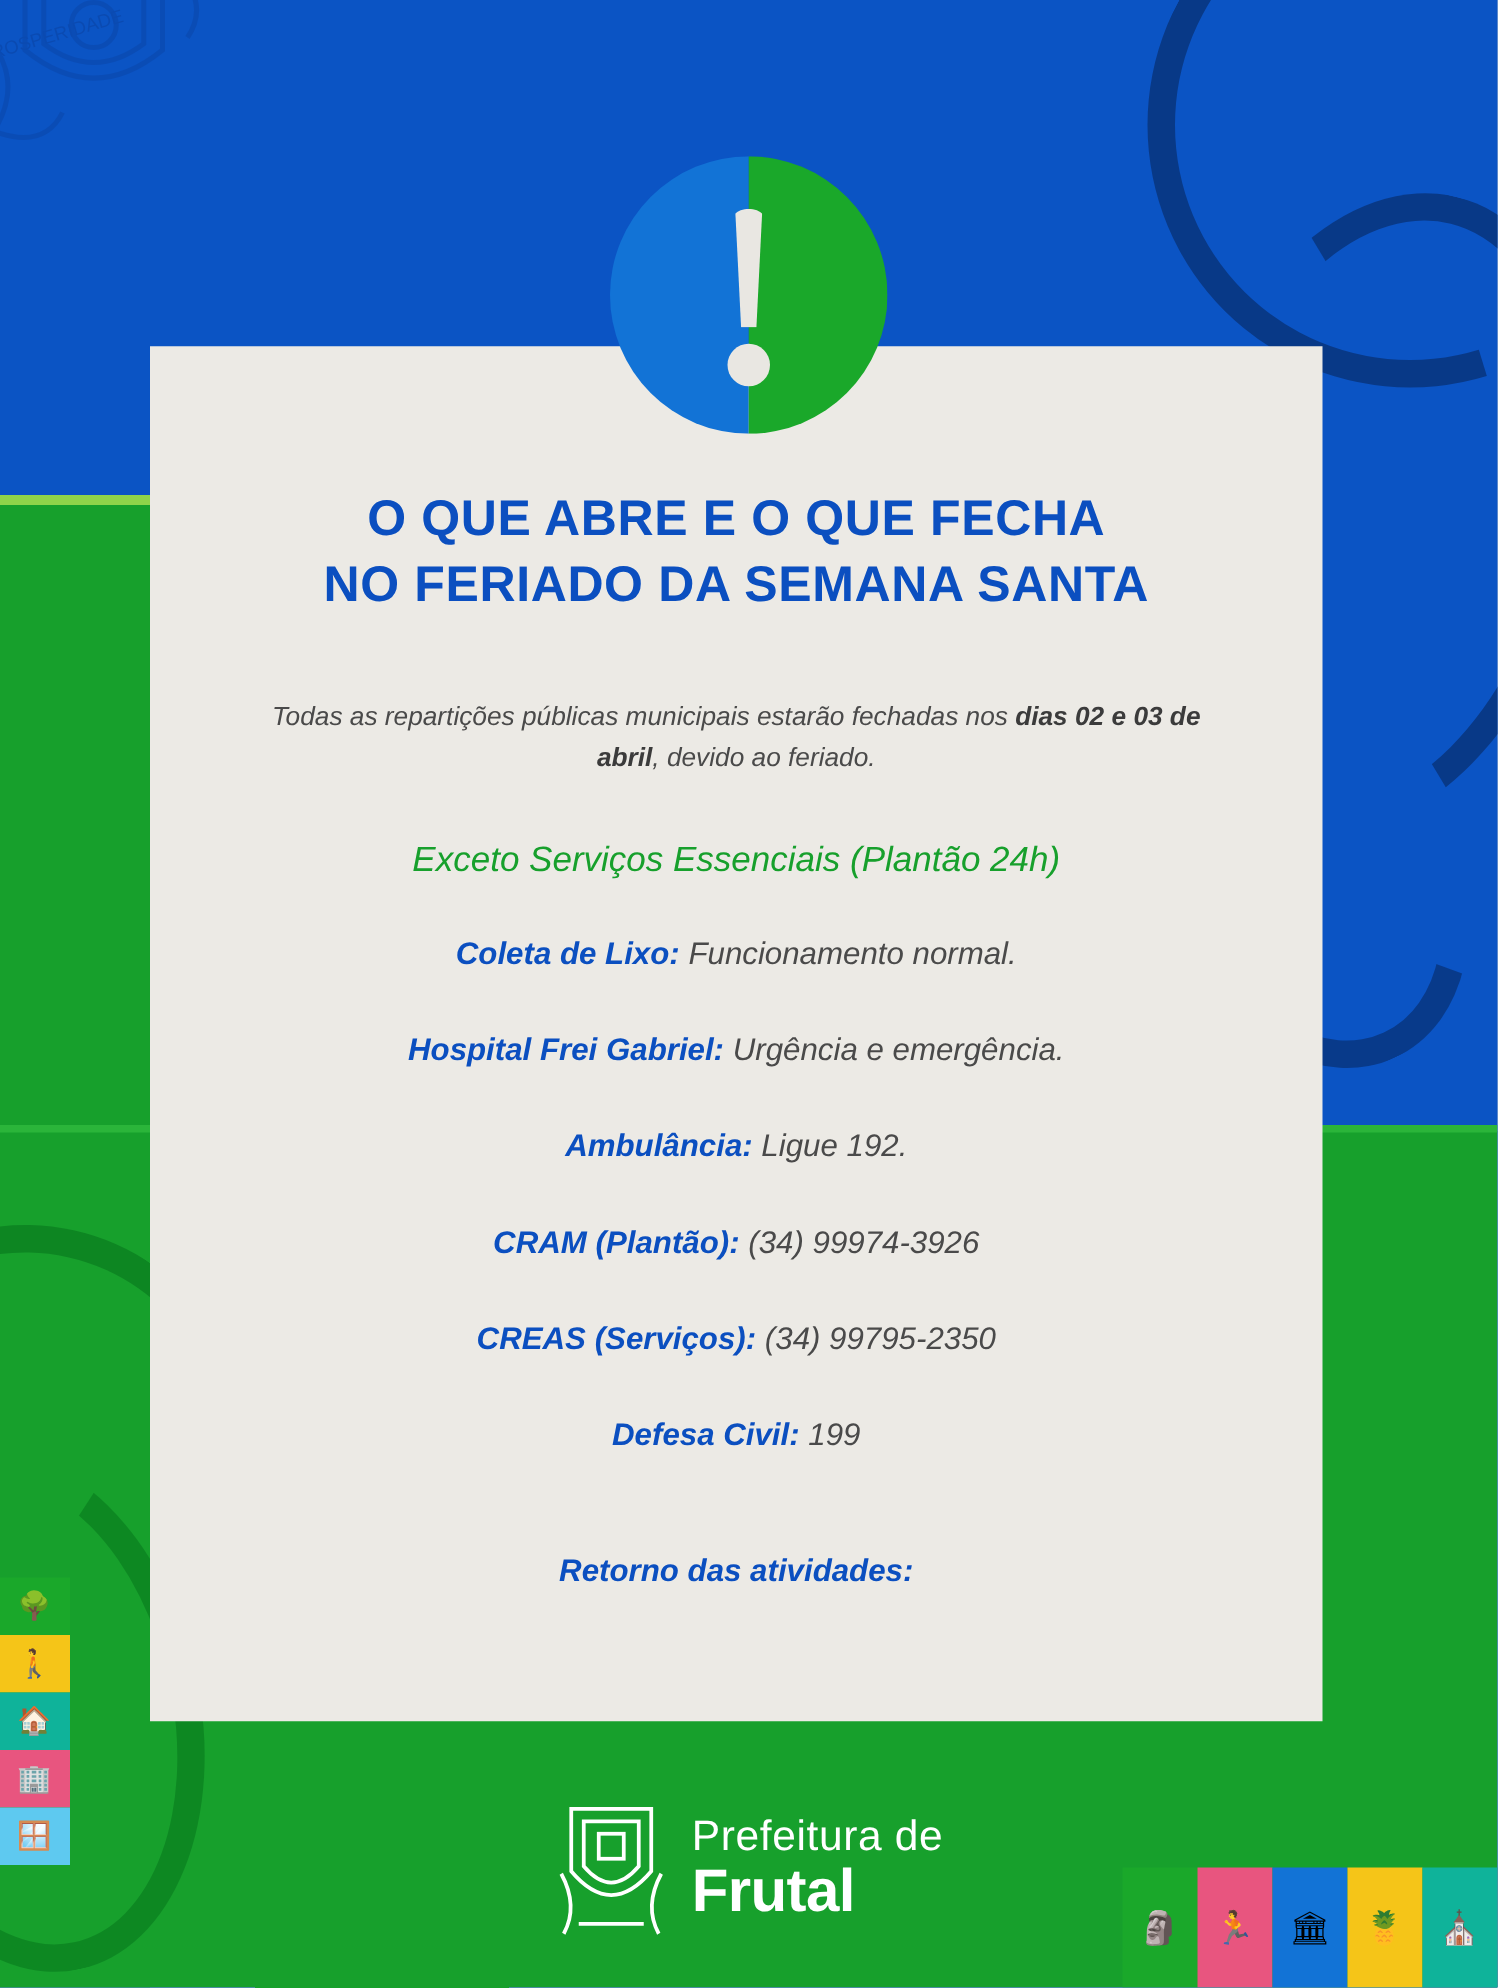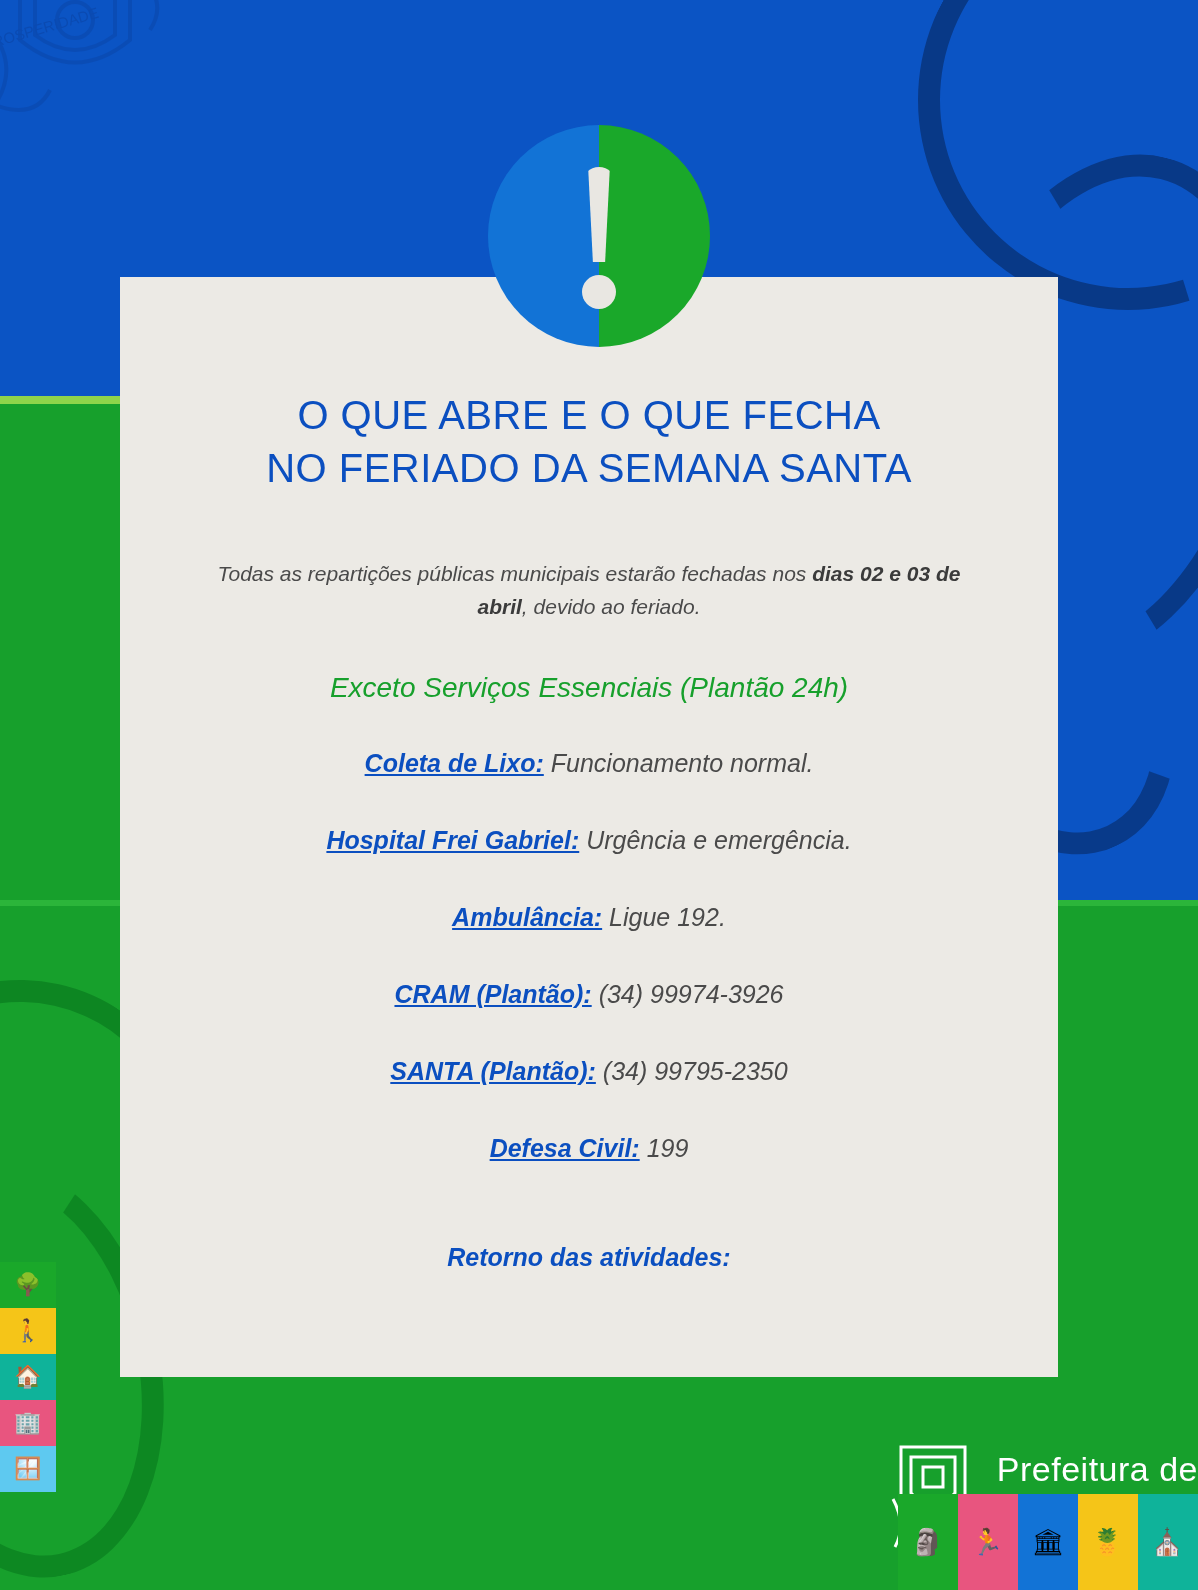--- a/index.html
+++ b/index.html
@@ -192,21 +192,21 @@
     height: 1100px;
     background: #eceae5;
     z-index: 3;
     padding: 112px 60px 40px;
     text-align: center;
   }
 
   .title {
     color: #0b4fc0;
     font-size: 40px;
-    font-weight: normal;
+    font-weight: bold;
     letter-spacing: .5px;
     line-height: 1.32;
     text-transform: uppercase;
   }
 
   .intro {
     margin-top: 62px;
     color: #4a4a4a;
     font-size: 21px;
     font-style: italic;
@@ -227,21 +227,20 @@
     margin-top: 42px;
     font-size: 25px;
     font-style: italic;
     color: #4a4a4a;
     line-height: 1.4;
   }
   .svc .lbl {
     color: #0b4fc0;
     font-weight: bold;
     font-style: italic;
-    text-decoration: underline;
   }
 
   .ret {
     margin-top: 73px;
     font-size: 25px;
     font-style: italic;
     line-height: 1.5;
   }
   .ret .lbl {
     display: block;
@@ -254,21 +253,21 @@
   
   .footer {
     position: absolute;
     left: 0;
     top: 1400px;
     width: 1198px;
     height: 190px;
     z-index: 4;
     display: flex;
     align-items: center;
-    justify-content: flex-end;
+    justify-content: center;
     gap: 18px;
   }
   .footer-crest { width: 92px; height: 112px; }
   .footer-crest svg { width: 100%; height: 100%; }
   .footer-text { color: #ffffff; text-align: left; line-height: 1; }
   .footer-text .t1 { font-size: 34px; letter-spacing: .5px; }
   .footer-text .t2 { font-size: 48px; font-weight: bold; letter-spacing: -.5px; margin-top: 4px; }
 
   
   .icon-strip-left {
@@ -369,21 +368,21 @@
       <span class="lbl">Ambulância:</span>
       <span>Ligue 192.</span>
     </p>
 
     <p class="svc">
       <span class="lbl">CRAM (Plantão):</span>
       <span>(34) 99974-3926</span>
     </p>
 
     <p class="svc">
-      <span class="lbl">SANTA (Plantão):</span>
+      <span class="lbl">CREAS (Serviços):</span>
       <span>(34) 99795-2350</span>
     </p>
 
     <p class="svc">
       <span class="lbl">Defesa Civil:</span>
       <span>199</span>
     </p>
 
     <p class="ret">
       <span class="lbl">Retorno das atividades:</span>

